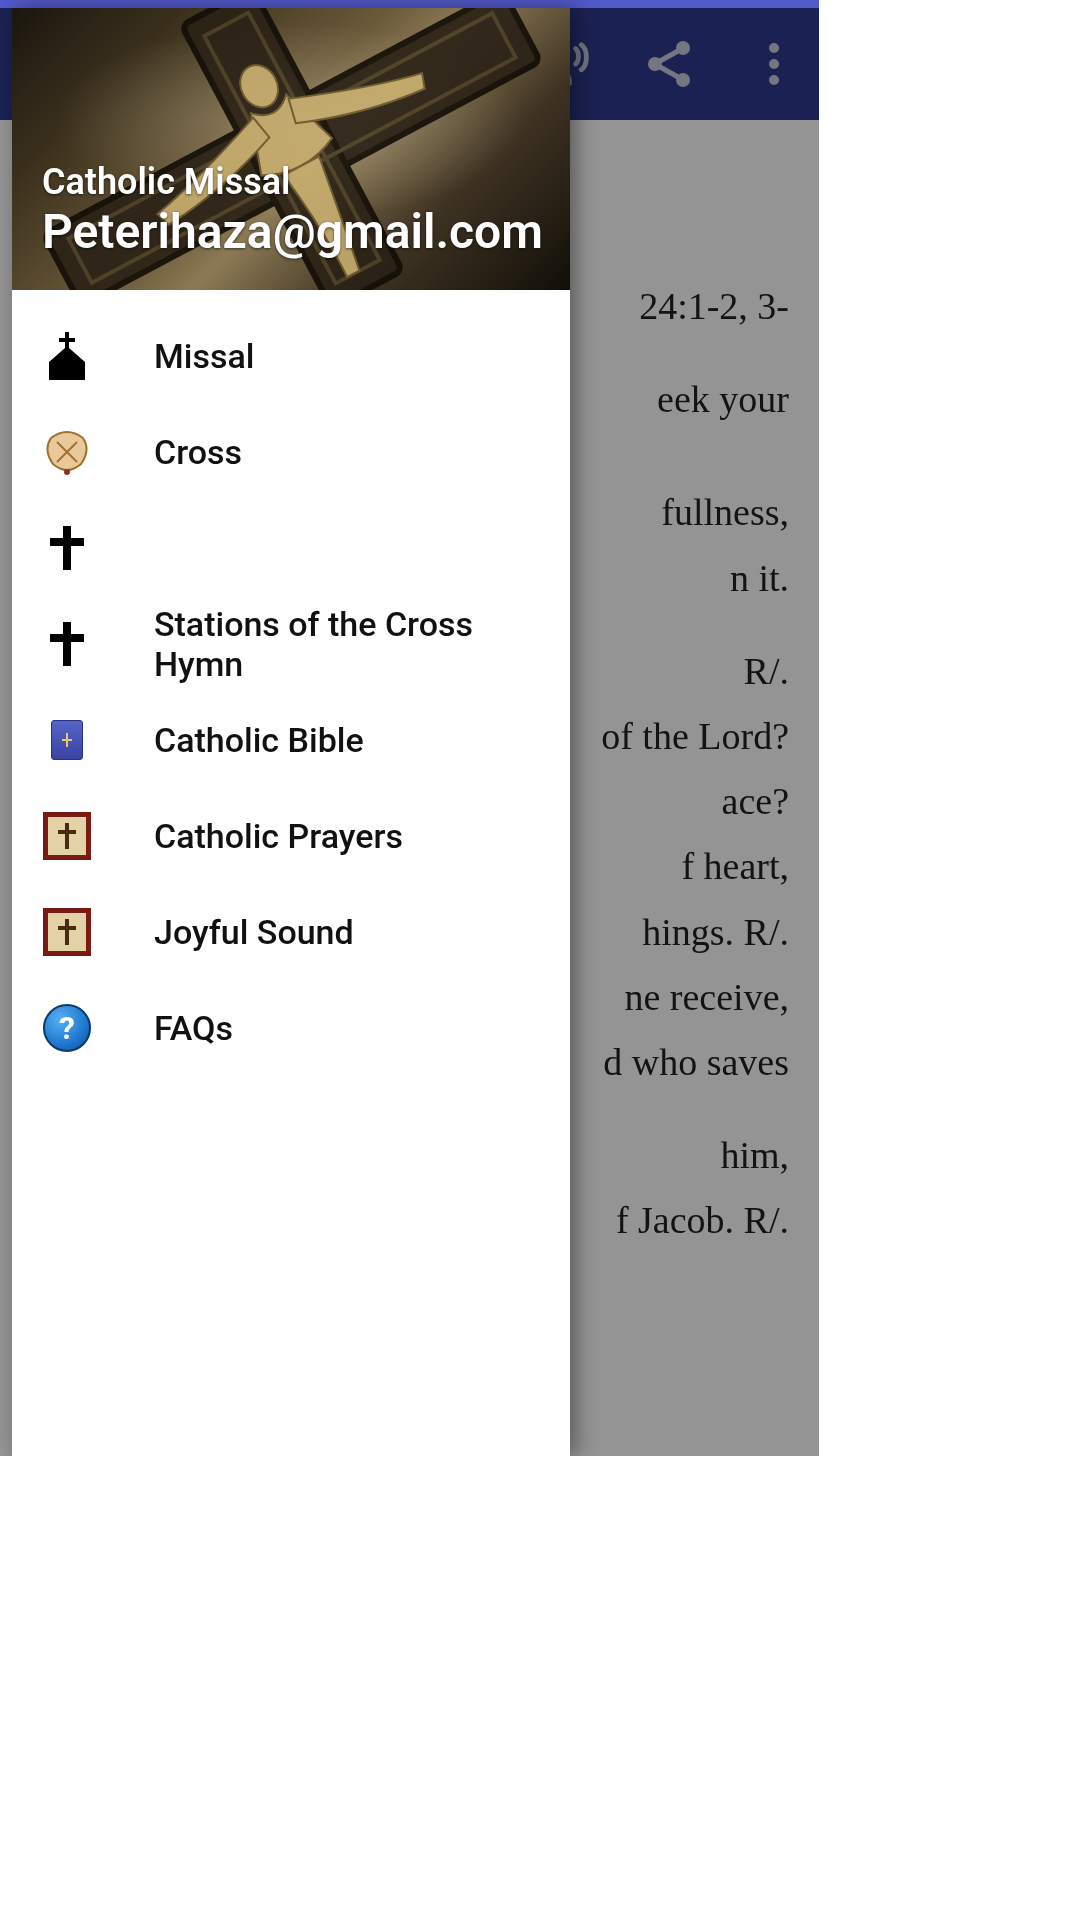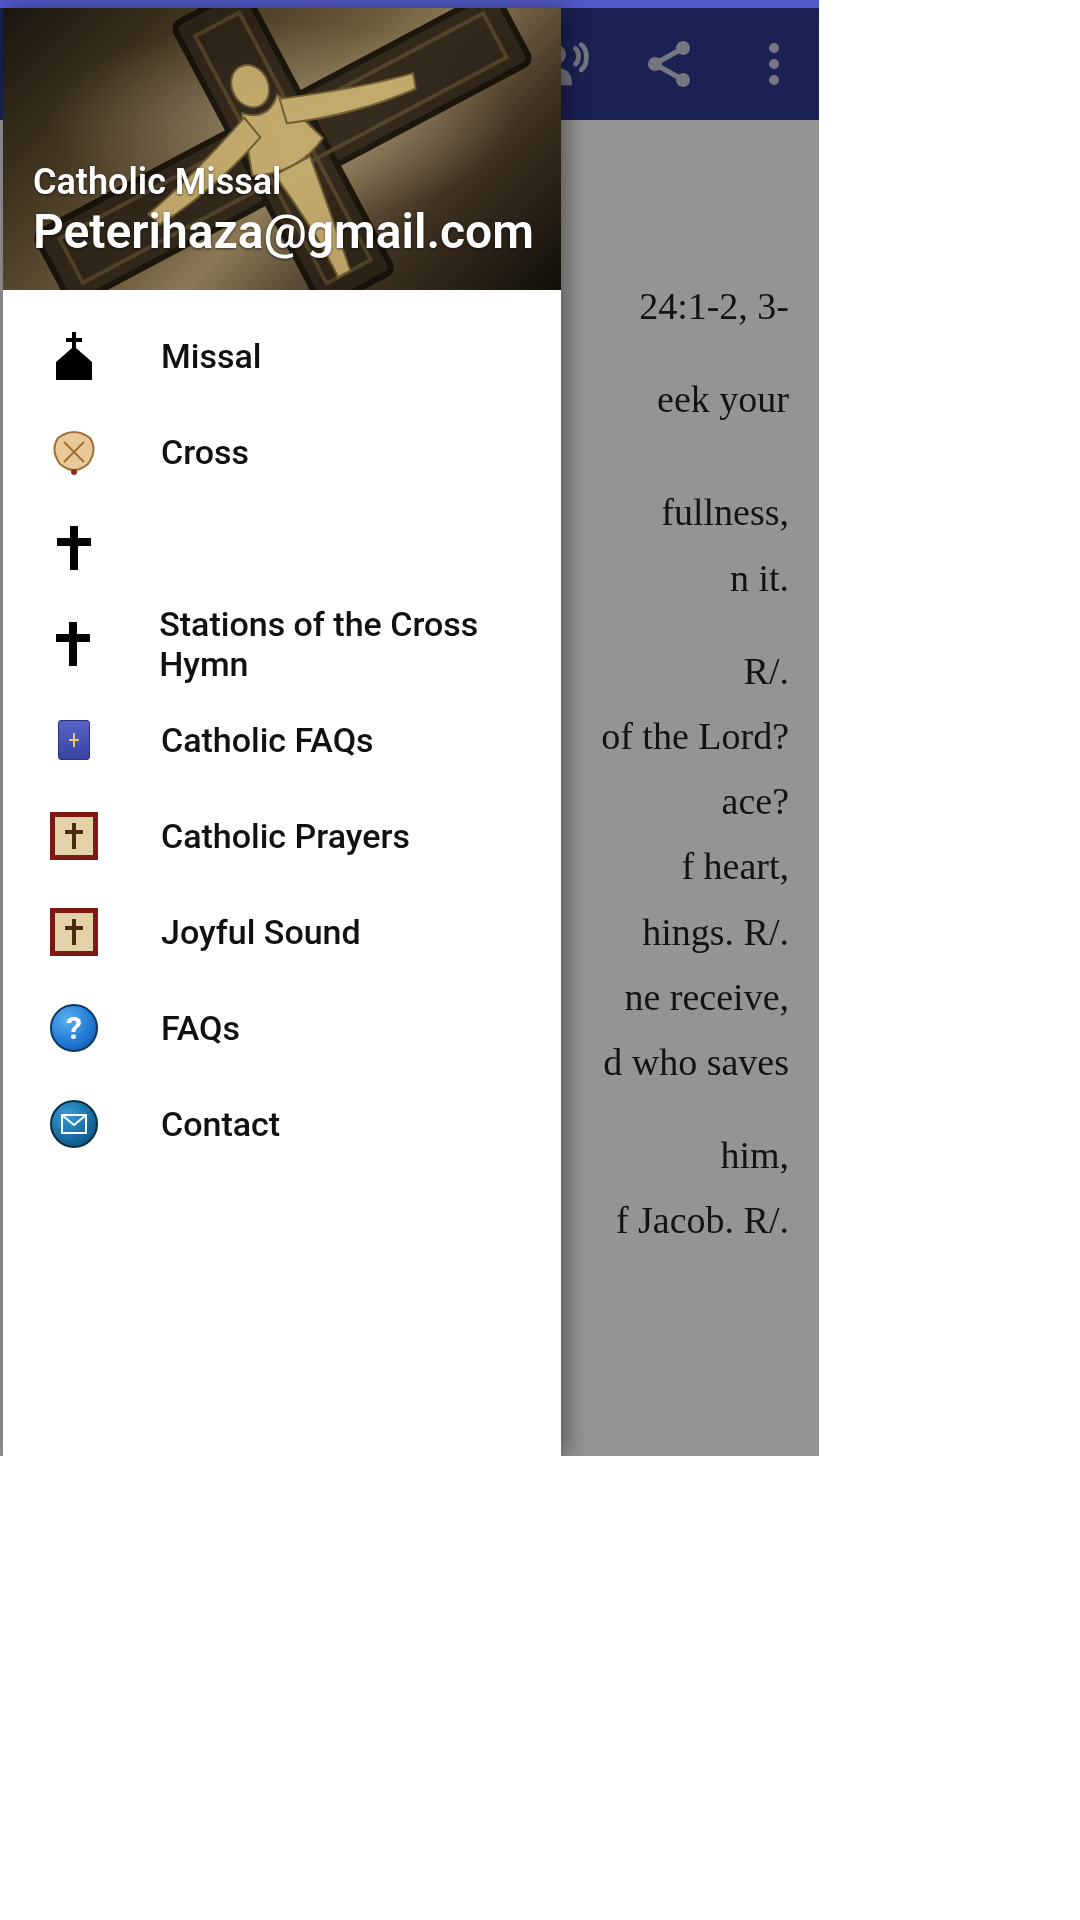--- a/index.html
+++ b/index.html
@@ -46,21 +46,21 @@
 .content p { margin-bottom: 12px; }
 .scrim {
   position: absolute;
   top: 8px;
   left: 0; right: 0; bottom: 0;
   background: rgba(0,0,0,0.42);
 }
 .drawer {
   position: absolute;
   top: 8px;
-  left: 3px;
+  left: 12px;
   width: 558px;
   height: 1448px;
   background: #fff;
   box-shadow: 6px 0 20px rgba(0,0,0,0.4);
   display: flex;
   flex-direction: column;
 }
 .drawer-header {
   position: relative;
   height: 282px;
@@ -91,21 +91,20 @@
 }
 .drawer-header-text .email {
   font-size: 48px;
   font-weight: 600;
   text-shadow: 0 1px 3px rgba(0,0,0,0.6);
 }
 .drawer-list {
   flex: 1;
   overflow-y: auto;
   padding-top: 18px;
-  padding-left: 16px;
 }
 .drawer-item {
   display: flex;
   align-items: center;
   height: 96px;
   padding-left: 30px;
   cursor: pointer;
 }
 .drawer-item .ic {
   width: 50px;
@@ -286,21 +285,21 @@
               <path d="M13 0h8v12h13v8H21v24h-8V20H0v-8h13z"></path>
             </svg>
         </div>
         <div class="label">Stations of the Cross Hymn</div>
       </div>
 
       <div class="drawer-item">
         <div class="ic">
           <div class="icon-bible"></div>
         </div>
-        <div class="label">Catholic FAQs</div>
+        <div class="label">Catholic Bible</div>
       </div>
 
       <div class="drawer-item">
         <div class="ic">
           <div class="icon-frame">
               <svg viewBox="0 0 18 26">
                 <path d="M7 0h4v7h7v4h-7v15H7V11H0V7h7z"></path>
               </svg>
             </div>
         </div>
@@ -319,27 +318,17 @@
         <div class="label">Joyful Sound</div>
       </div>
 
       <div class="drawer-item">
         <div class="ic">
           <div class="icon-faq">?</div>
         </div>
         <div class="label">FAQs</div>
       </div>
 
-      <div class="drawer-item">
-        <div class="ic">
-          <div class="icon-contact">
-            <svg viewBox="0 0 26 20">
-                <path d="M1 1h24v18H1z M1 1l12 10L25 1" fill="none" stroke="#fff" stroke-width="2"></path>
-              </svg>
-          </div>
-        </div>
-        <div class="label">Contact</div>
-      </div>
 
     </div>
   </div>
 
 </div>
 
 </body></html>

